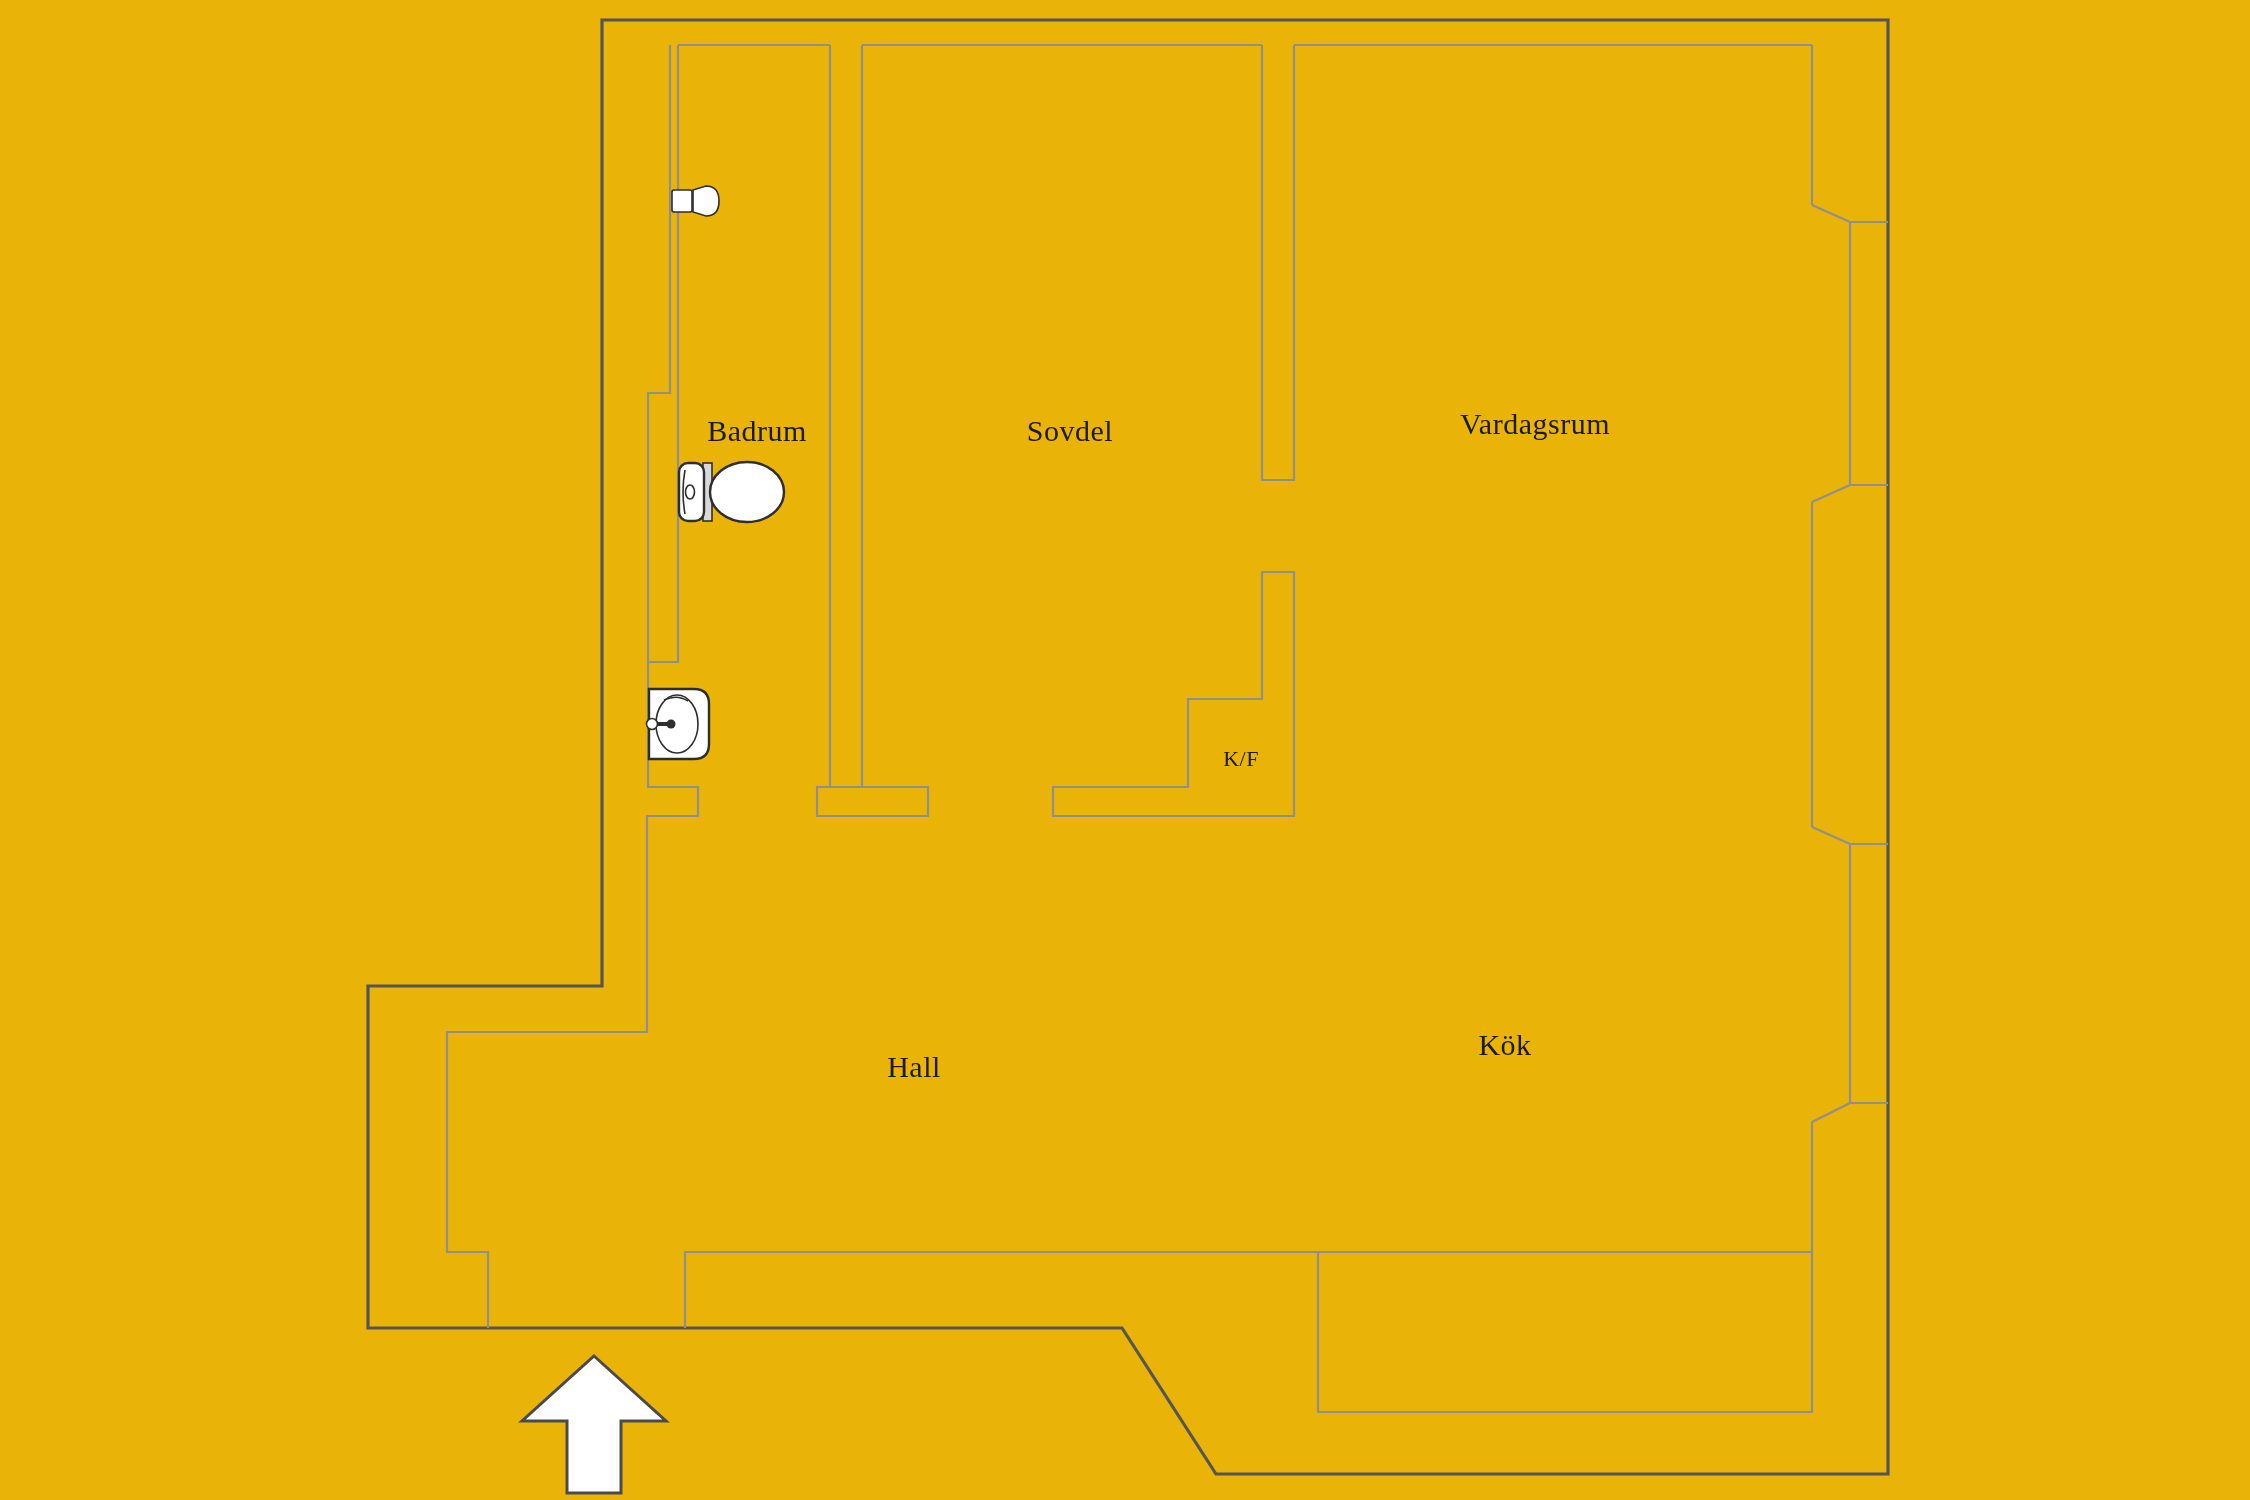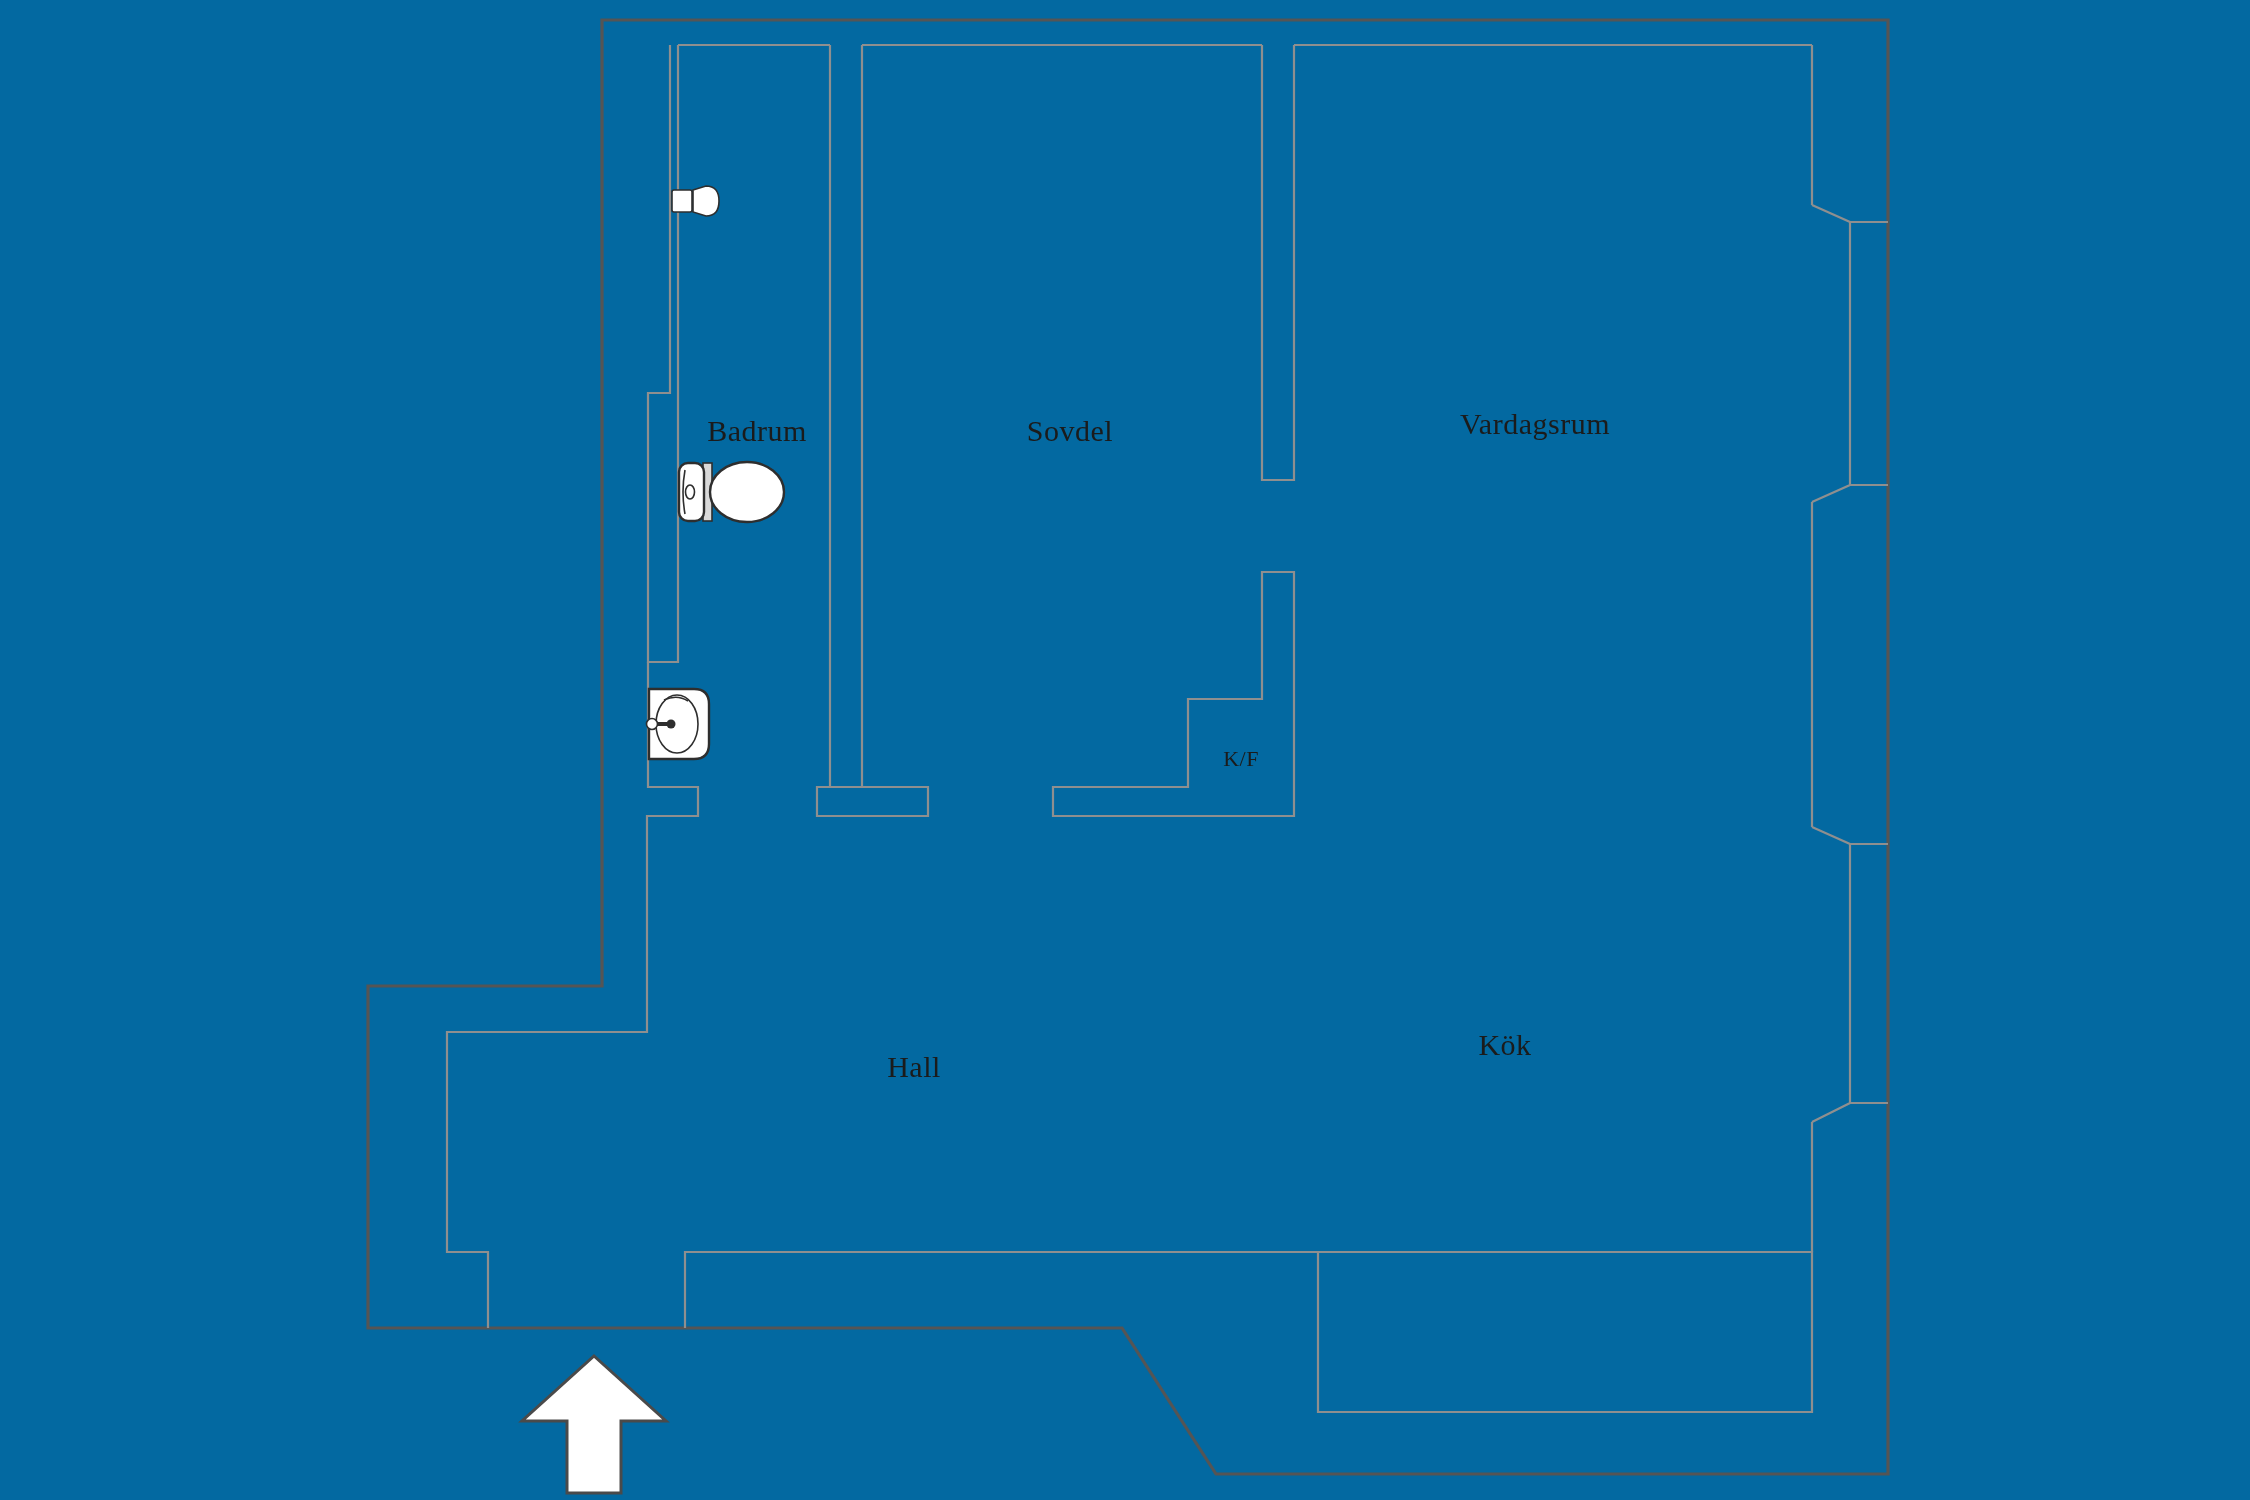--- a/index.html
+++ b/index.html
@@ -1,16 +1,16 @@
 <!DOCTYPE html>
 <html><head>
 <meta charset="utf-8">
 <style>
   html,body{margin:0;padding:0;background:#ffffff;}
-  .page{position:relative;width:2250px;height:1500px;background:#0369a1;overflow:hidden;}
+  .page{position:relative;width:2250px;height:1500px;background:#eab308;overflow:hidden;}
   svg{display:block;width:2250px;height:1500px;}
   .room-label{font-family:"Liberation Serif","DejaVu Serif",serif;font-size:30px;fill:#1b1b1b;text-anchor:middle;letter-spacing:0.5px;}
   .room-label.small{font-size:22px;}
   .wall-outer{fill:none;stroke:#555555;stroke-width:3.2;stroke-linejoin:miter;}
   .wall-inner{fill:none;stroke:#8f8f8f;stroke-width:2.2;stroke-linejoin:miter;}
   .fixture{stroke:#2e2e2e;stroke-width:2.4;fill:#ffffff;}
   .fixture-light{stroke:#2e2e2e;stroke-width:1.6;fill:#ffffff;}
   .fixture-shade{stroke:#2e2e2e;stroke-width:1.6;fill:#d9d9d9;}
   .arrow{fill:#ffffff;stroke:#4a4a4a;stroke-width:3;stroke-linejoin:miter;}
 </style>

